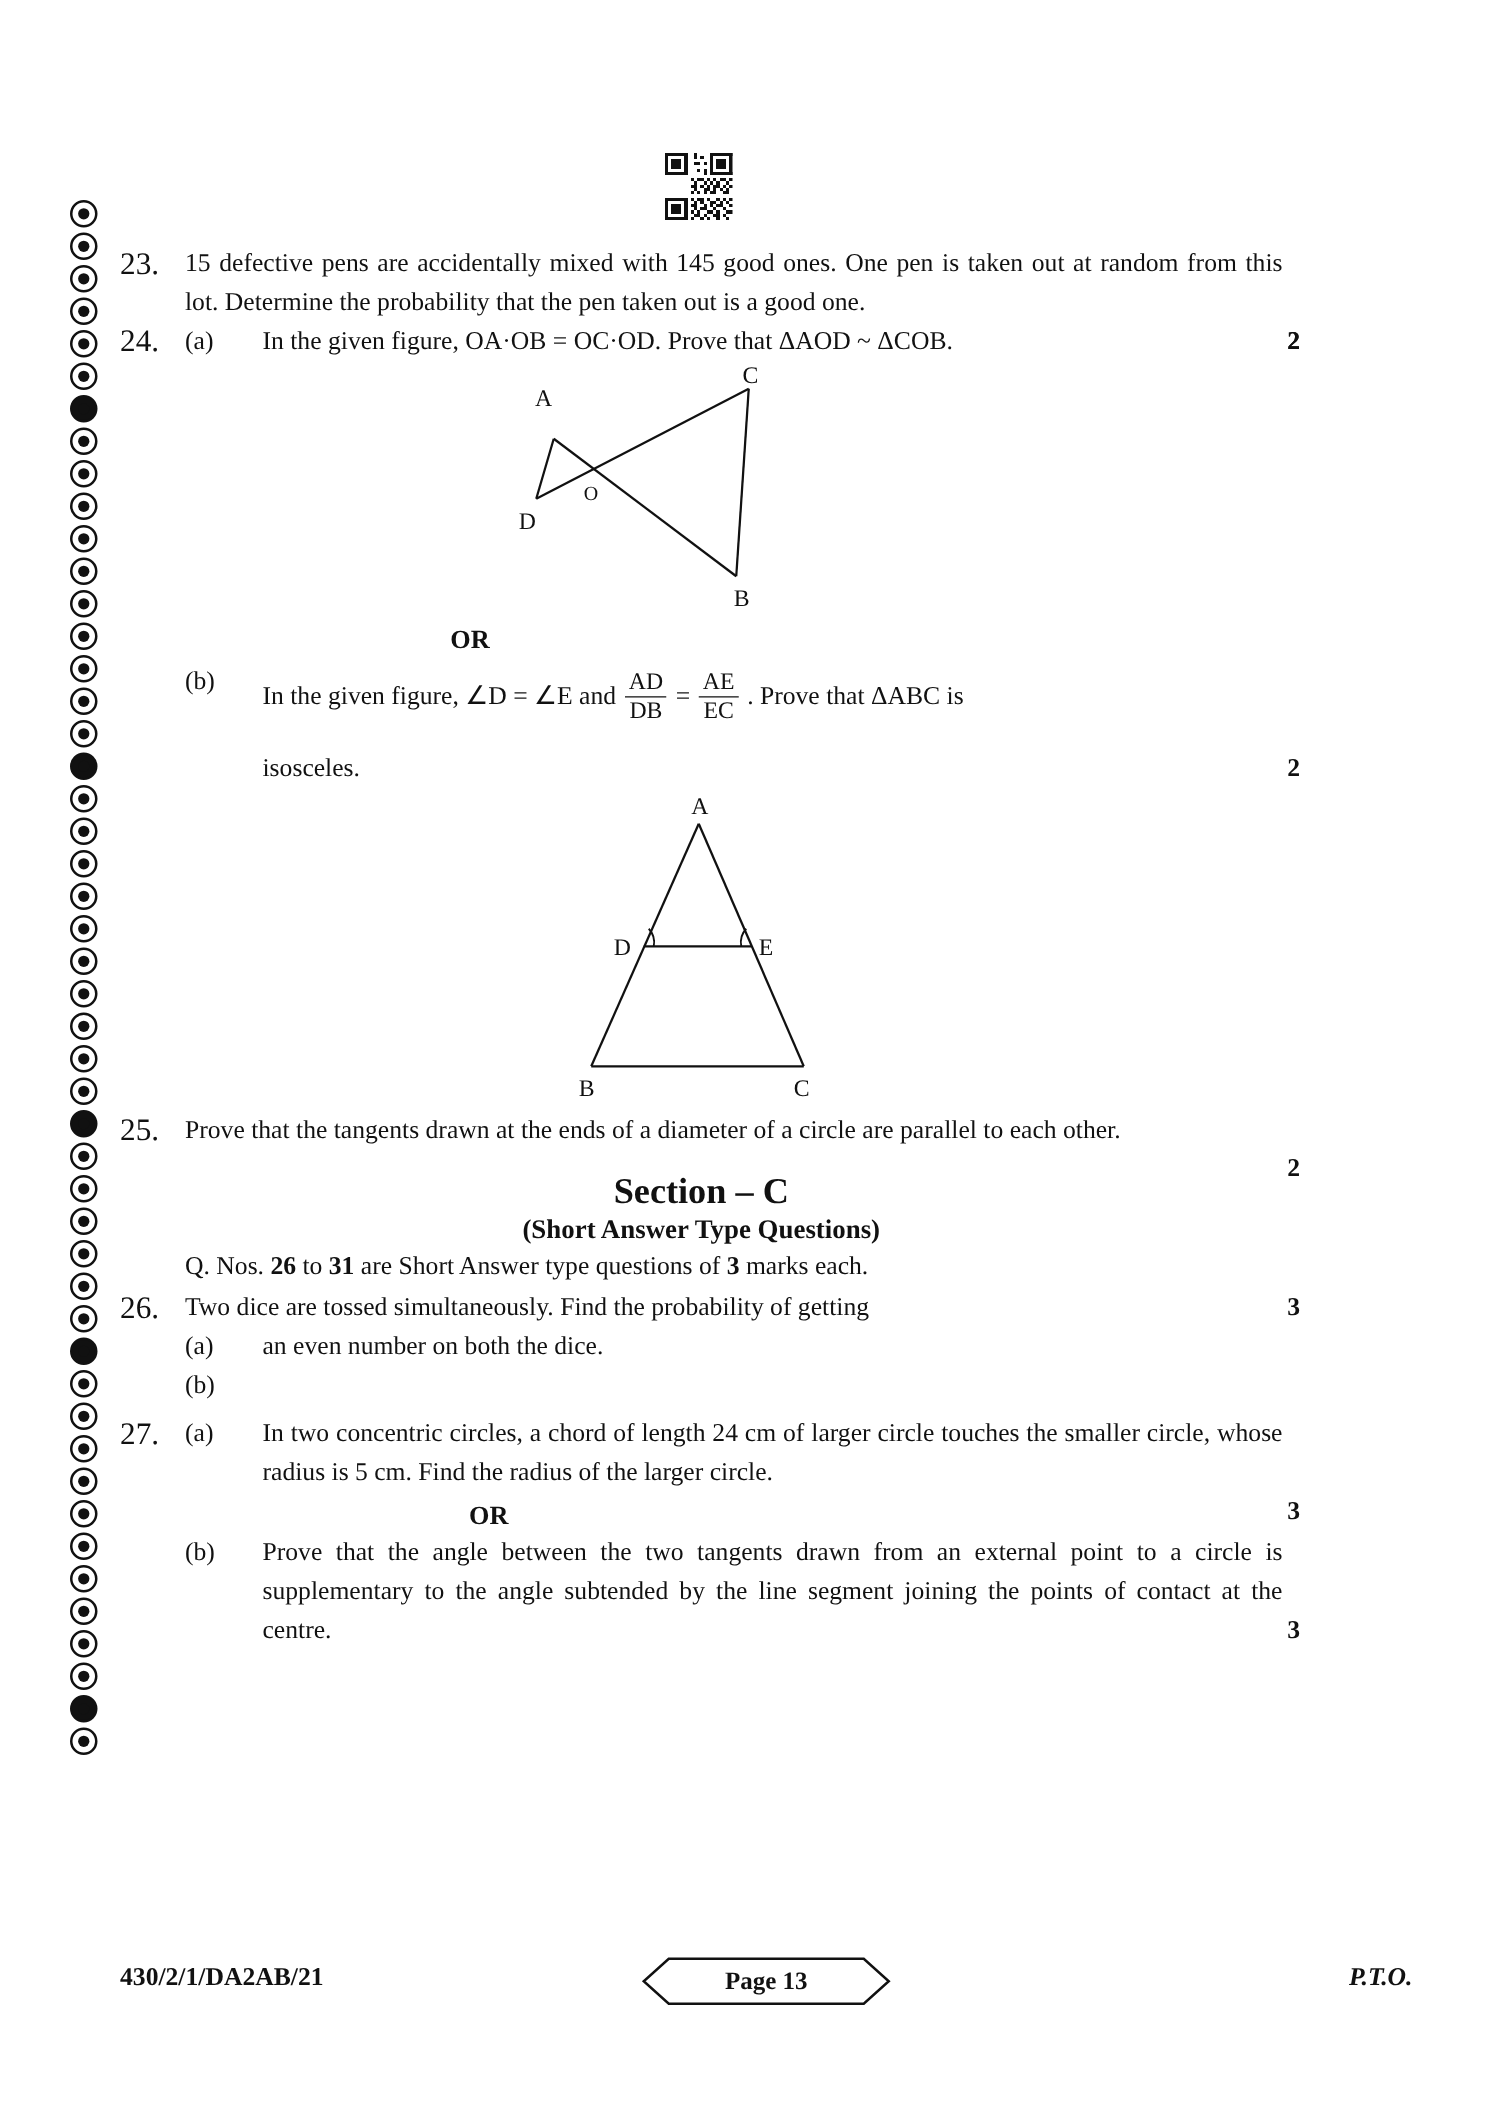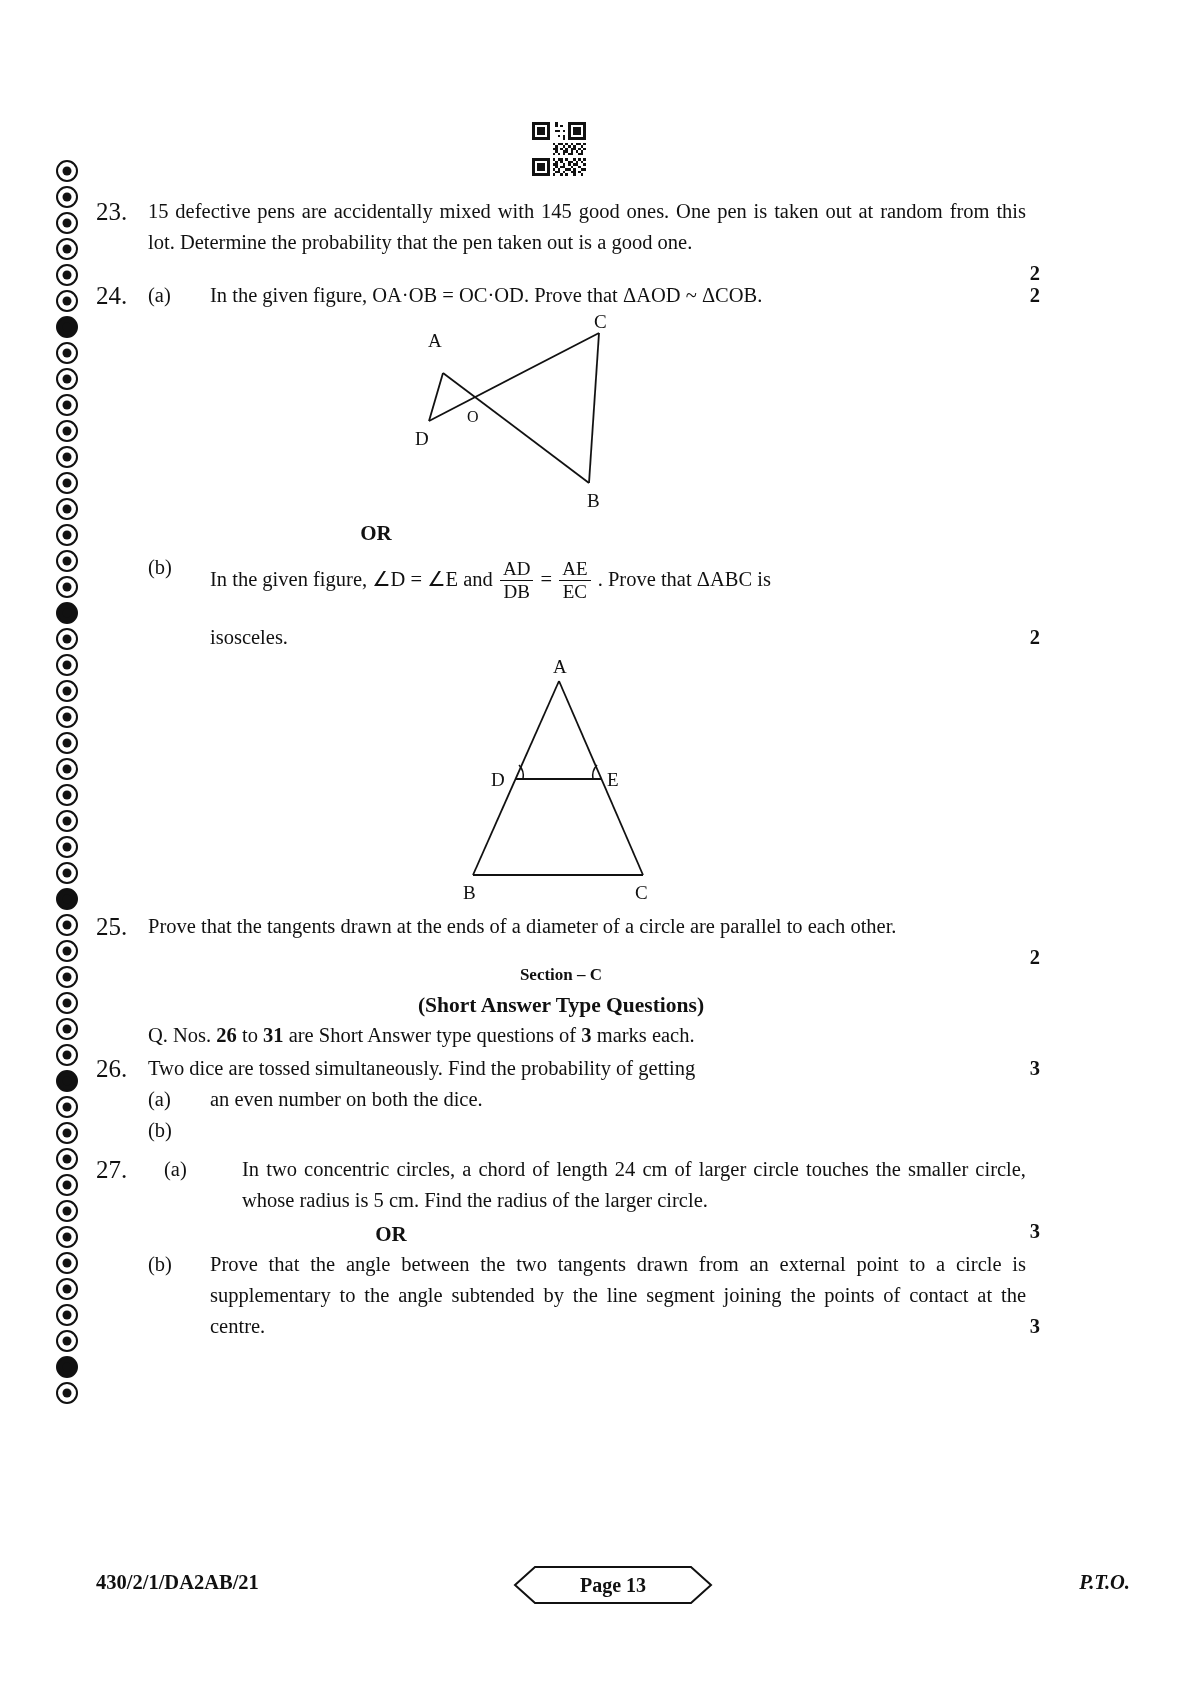--- a/index.html
+++ b/index.html
@@ -131,21 +131,21 @@
     margin: 0 2px;
     position: relative;
     top: -1px;
   }
   .frac .num { display: block; padding: 0 3px; }
   .frac .den { display: block; border-top: 1.4px solid #111; padding: 0 3px; }
 
   .section-title {
     text-align: center;
     font-weight: bold;
-    font-size: 17px;
+    font-size: 29px;
     line-height: 30px;
     margin-top: 18px;
   }
   .section-sub {
     text-align: center;
     font-weight: bold;
     font-size: 21.5px;
     line-height: 30px;
   }
   .section-note {
@@ -341,21 +341,21 @@
 </div>
 
 <div class="content">
 
   <div class="qrow">
     <div class="qnum">23.</div>
     <div class="qtext">15 defective pens are accidentally mixed with 145 good ones. One pen is taken out at random from this lot. Determine the probability that the pen taken out is a good one.</div>
     <div class="marks" style="top:62px;">2</div>
   </div>
 
-  <div class="qrow" style="margin-top:22px;">
+  <div class="qrow" style="">
     <div class="qnum">24.</div>
     <div class="qsub">(a)</div>
     <div class="qtext nojust">In the given figure, OA·OB = OC·OD. Prove that ΔAOD ~ ΔCOB.</div>
     <div class="marks" style="top:0px;">2</div>
   </div>
 
   <div class="figwrap">
     <svg width="360" height="200" viewBox="0 0 360 200">
       <g stroke="#111" stroke-width="1.8" fill="none">
 
@@ -448,21 +448,21 @@
   <div class="qrow">
     <div class="qnum"></div>
     <div class="qsub">(a)</div>
     <div class="qtext nojust">an even number on both the dice.</div>
   </div>
   <div class="qrow">
     <div class="qnum"></div>
     <div class="qsub">(b)</div>
   </div>
 
-  <div class="qrow" style="margin-top:8px;gap:16px;">
+  <div class="qrow" style="margin-top:8px;">
     <div class="qnum">27.</div>
     <div class="qsub">(a)</div>
     <div class="qtext">In two concentric circles, a chord of length 24 cm of larger circle touches the smaller circle, whose radius is 5 cm. Find the radius of the larger circle.</div>
     <div class="marks" style="top:62px;">3</div>
   </div>
 
   <div class="or centered" style="padding-right:340px;">OR</div>
 
   <div class="qrow">
     <div class="qnum"></div>

